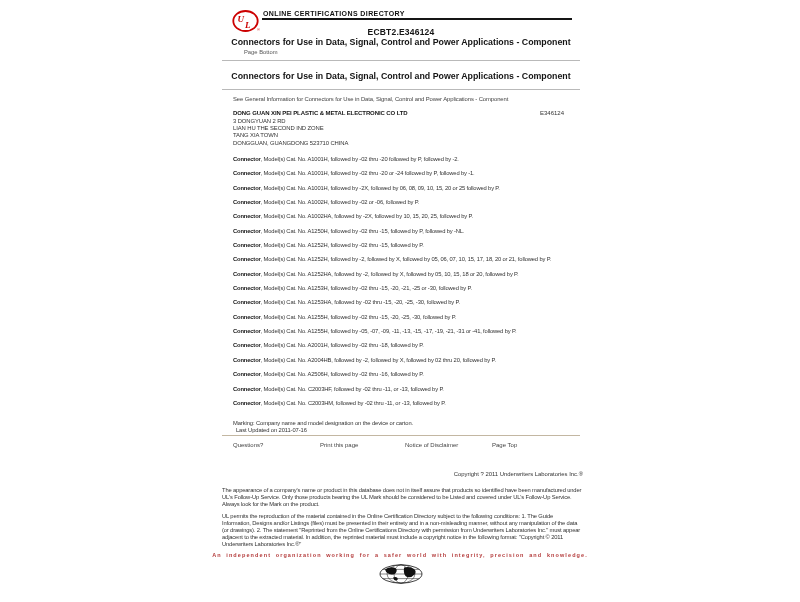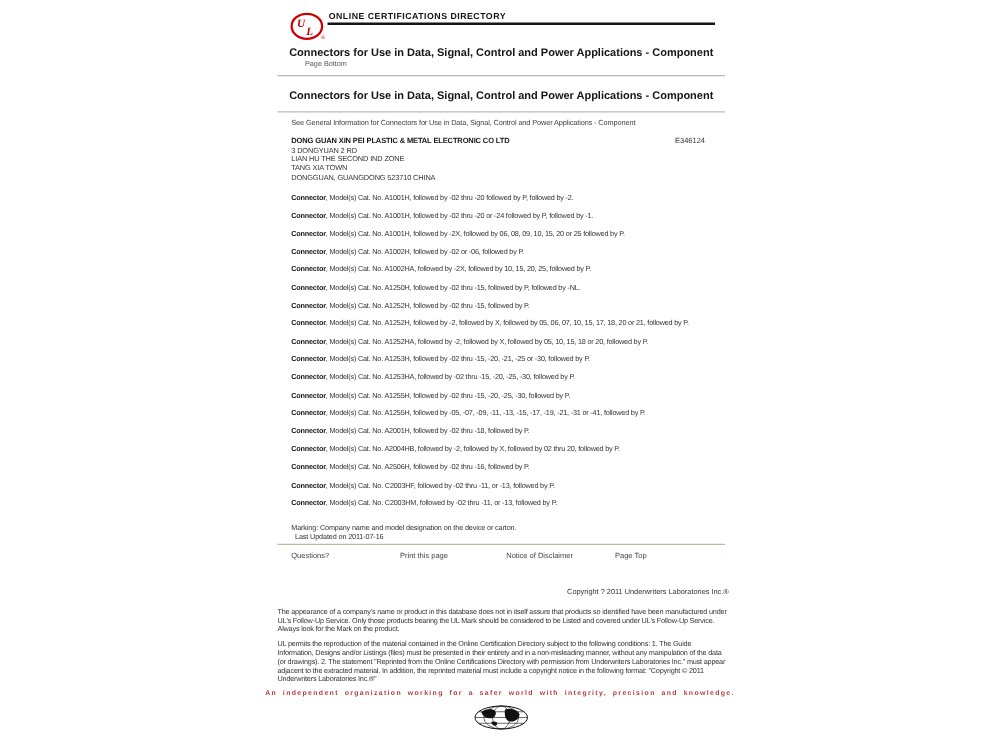--- a/index.html
+++ b/index.html
@@ -74,20 +74,21 @@
 
   <svg class="ul-logo" width="27" height="22" viewBox="0 0 27 22">
     <ellipse cx="13.5" cy="11" rx="12.2" ry="10" fill="#ffffff" stroke="#cc0000" stroke-width="1.8"></ellipse>
     <text x="5.5" y="11.5" font-family="Liberation Serif, serif" font-style="italic" font-weight="bold" font-size="9" fill="#cc0000">U</text>
     <text x="13" y="18" font-family="Liberation Serif, serif" font-style="italic" font-weight="bold" font-size="9" fill="#cc0000">L</text>
   </svg>
   <span class="logo-reg">®</span>
   <div class="brand-title">ONLINE CERTIFICATIONS DIRECTORY</div>
   <div class="brand-rule"></div>
 
+  <div class="abs center-col file-number-heading">ECBT2.E346124</div>
   <div class="abs center-col main-title">Connectors for Use in Data, Signal, Control and Power Applications - Component</div>
   <a class="page-bottom">Page Bottom</a>
   <div class="rule rule-1"></div>
 
   <div class="abs center-col main-title main-title-2">Connectors for Use in Data, Signal, Control and Power Applications - Component</div>
   <div class="rule rule-2"></div>
 
   <a class="see-general">See General Information for Connectors for Use in Data, Signal, Control and Power Applications - Component</a>
 
   <div class="company-name">DONG GUAN XIN PEI PLASTIC &amp; METAL ELECTRONIC CO LTD</div>

